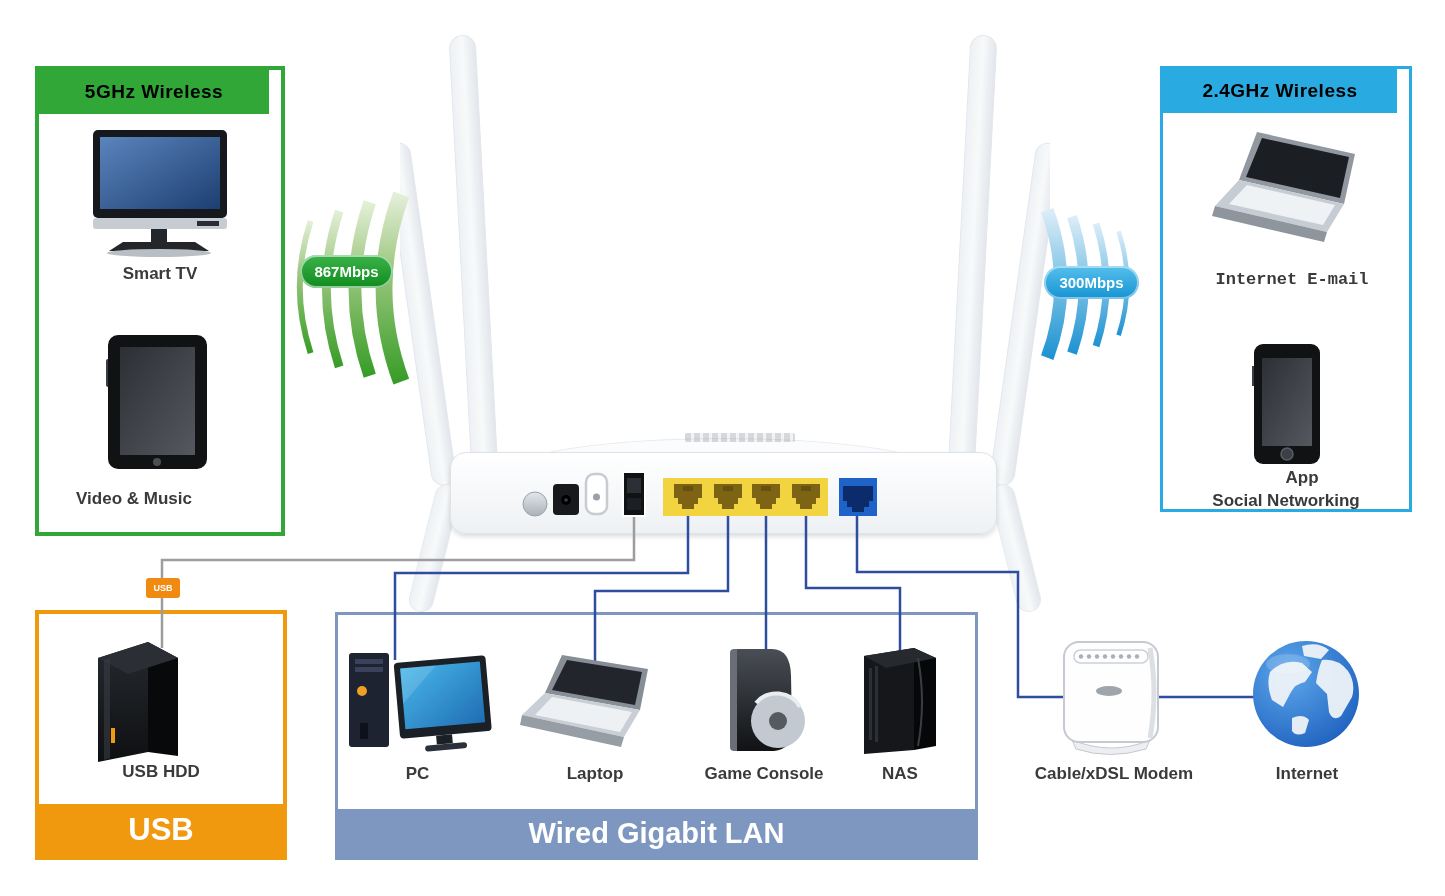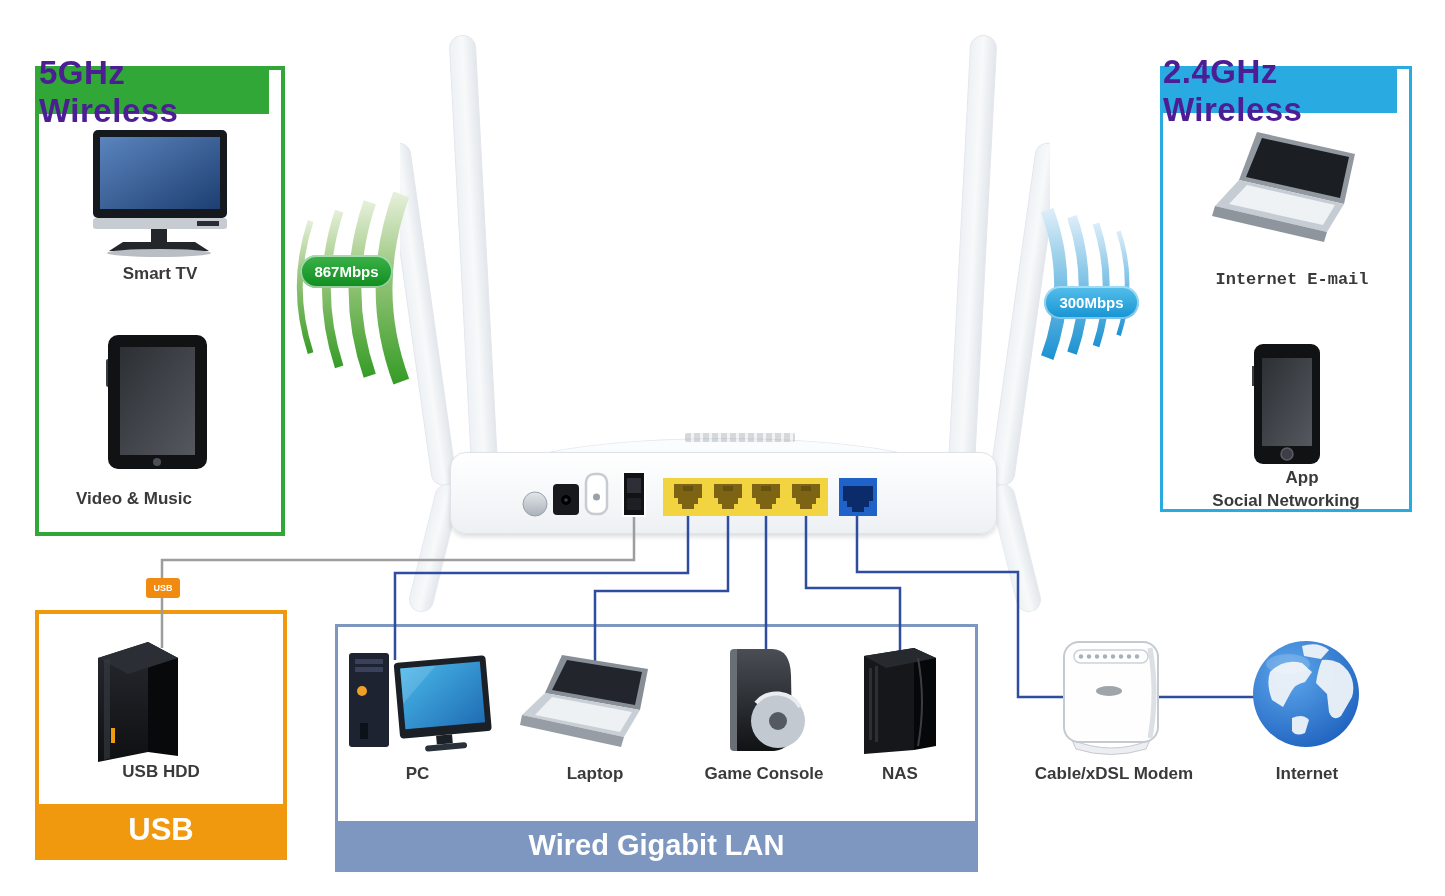--- a/index.html
+++ b/index.html
@@ -3,23 +3,23 @@
 <meta charset="utf-8">
 <style>
   html,body{margin:0;padding:0;background:#fff;}
   #canvas{position:relative;width:1445px;height:896px;background:#ffffff;overflow:hidden;
           font-family:"Liberation Sans", sans-serif;}
   
   .secbox{position:absolute;background:#fff;box-sizing:border-box;z-index:1;}
   .box5g{left:35px;top:66px;width:250px;height:470px;border:4px solid #31a738;}
   .box24g{left:1160px;top:66px;width:252px;height:446px;border:3px solid #29abe2;}
   .boxusb{left:35px;top:610px;width:252px;height:250px;border:4px solid #f0990f;}
-  .boxlan{left:335px;top:612px;width:643px;height:248px;border:3px solid #7e97c0;margin-top:12px;}
+  .boxlan{left:335px;top:612px;width:643px;height:248px;border:3px solid #7e97c0;}
   .sechdr{position:absolute;left:0;top:0;right:12px;height:44px;display:flex;align-items:center;justify-content:center;
-          color:#4c1d95;font-weight:bold;font-size:33px;letter-spacing:.5px;}
+          color:#000000;font-weight:bold;font-size:19px;letter-spacing:.5px;}
   .secftr{position:absolute;left:0;bottom:0;right:0;display:flex;align-items:center;justify-content:center;
           color:#fff;font-weight:bold;}
   .hdr5{background:#31a738;}
   .hdr24{background:#29abe2;}
   .ftrusb{background:#f0990f;height:52px;font-size:31px;}
   .ftrlan{background:#7e97c0;height:48px;font-size:29px;}
   
   .devlabel{position:absolute;color:#3a3a3a;font-size:17px;font-weight:600;text-align:center;z-index:6;line-height:23px;}
   
   #lines{position:absolute;left:0;top:0;z-index:4;pointer-events:none;}
@@ -34,21 +34,21 @@
   .antsvg{position:absolute;z-index:2;pointer-events:none;}
   #ports{position:absolute;left:440px;top:460px;z-index:5;pointer-events:none;}
   
   .wave{position:absolute;z-index:3;pointer-events:none;}
   .wave.flip{transform:scaleX(-1);}
   .speedpill{position:absolute;z-index:5;display:flex;align-items:center;justify-content:center;
      color:#fff;font-weight:bold;font-size:15px;border-radius:17px;}
   .pillgreen{left:300px;top:255px;width:93px;height:33px;
      background:linear-gradient(#3cb34a,#0f8c1e);box-shadow:inset 0 0 0 2px rgba(255,255,255,.55);}
   .pillblue{left:1044px;top:266px;width:95px;height:33px;
-     background:linear-gradient(#56c0ec,#1593d2);box-shadow:inset 0 0 0 2px rgba(255,255,255,.45);margin-top:20px;}
+     background:linear-gradient(#56c0ec,#1593d2);box-shadow:inset 0 0 0 2px rgba(255,255,255,.45);}
   
   .usbtag{position:absolute;left:146px;top:578px;width:34px;height:20px;background:#f08a10;border-radius:3px;
      color:#fff;font-size:9px;font-weight:bold;display:flex;align-items:center;justify-content:center;z-index:5;}
   .icon{position:absolute;z-index:5;}
 </style>
 </head>
 <body>
 
 <div id="canvas">
 

